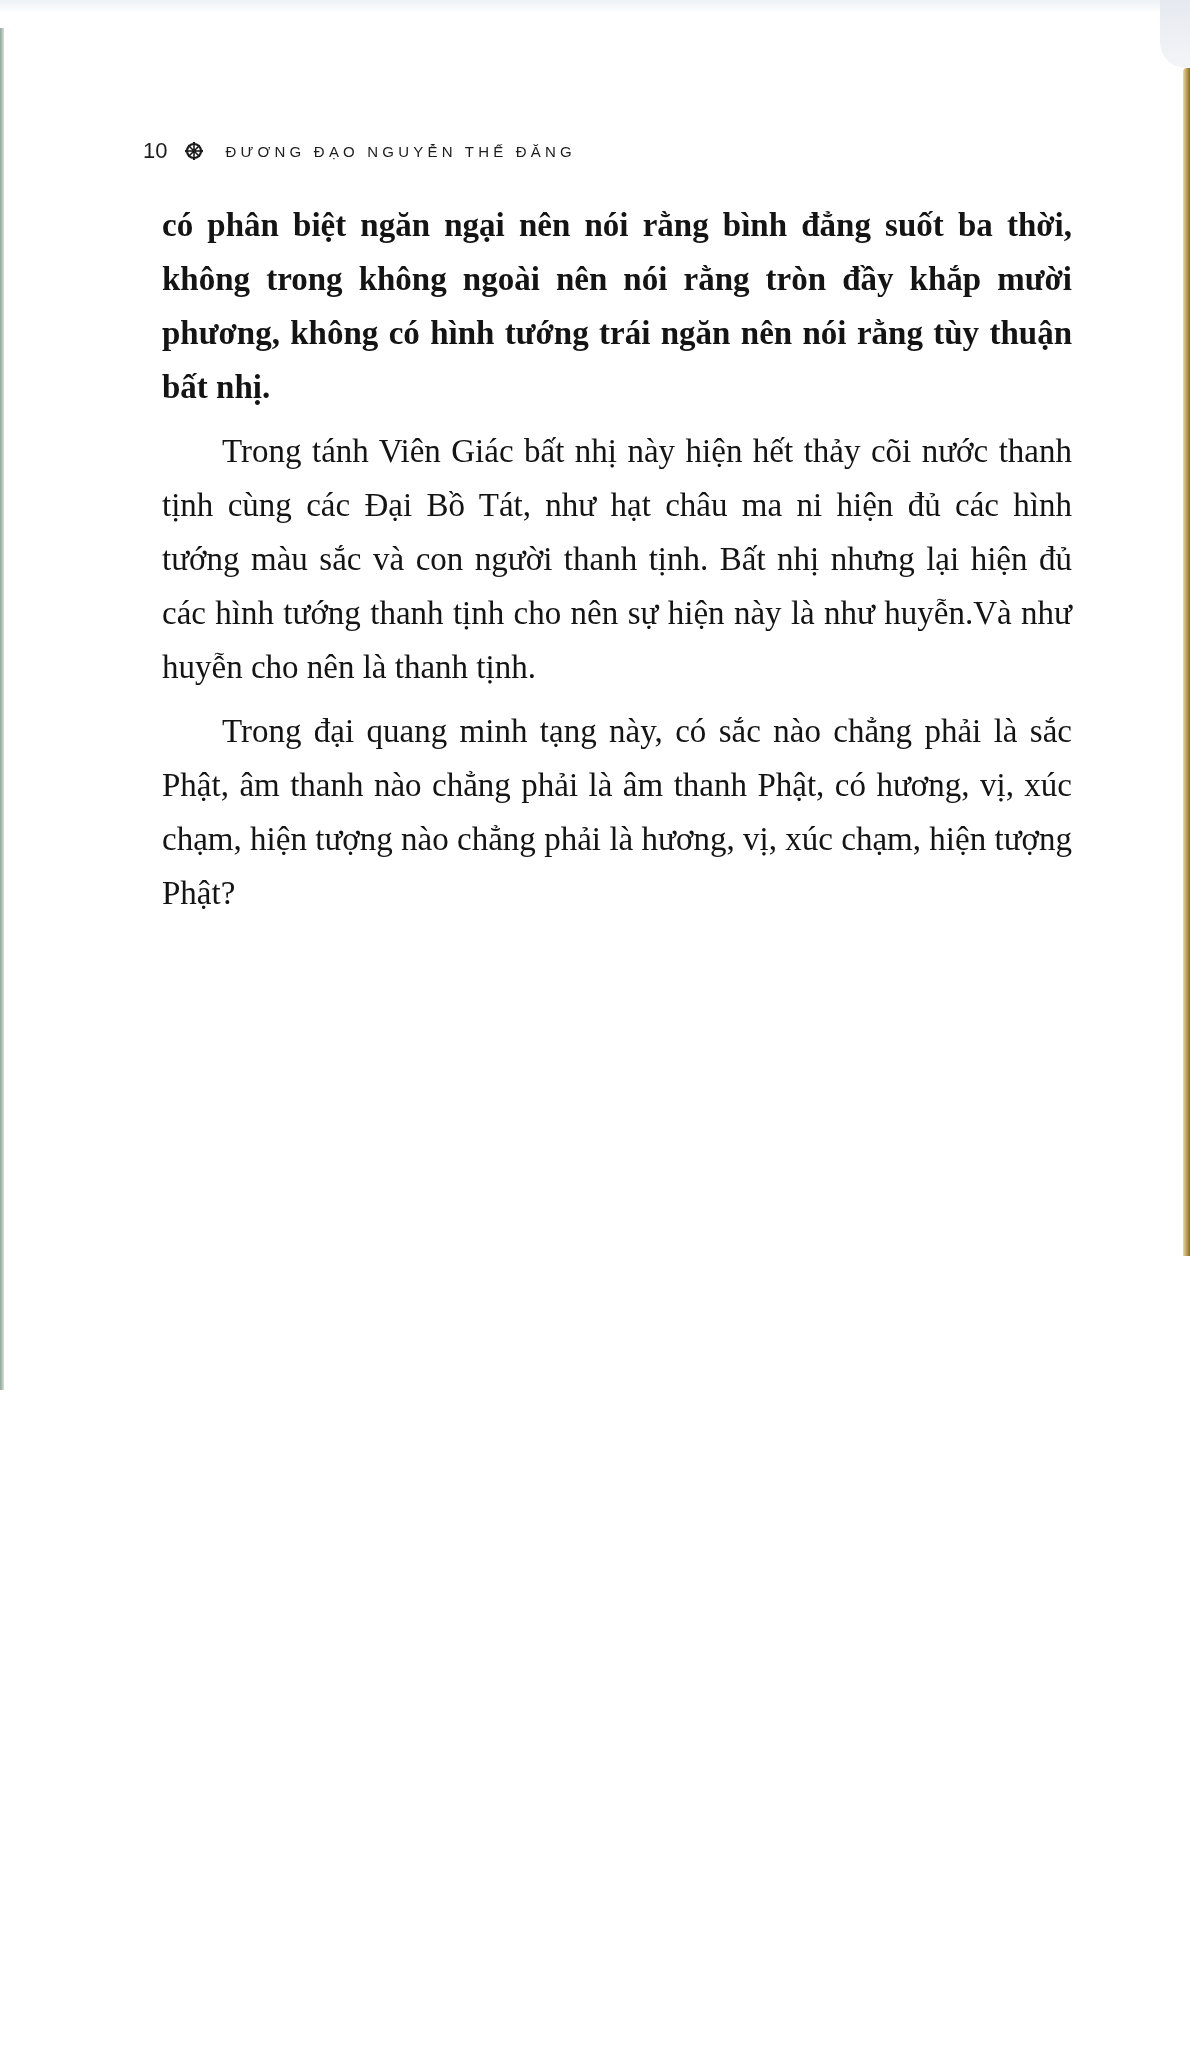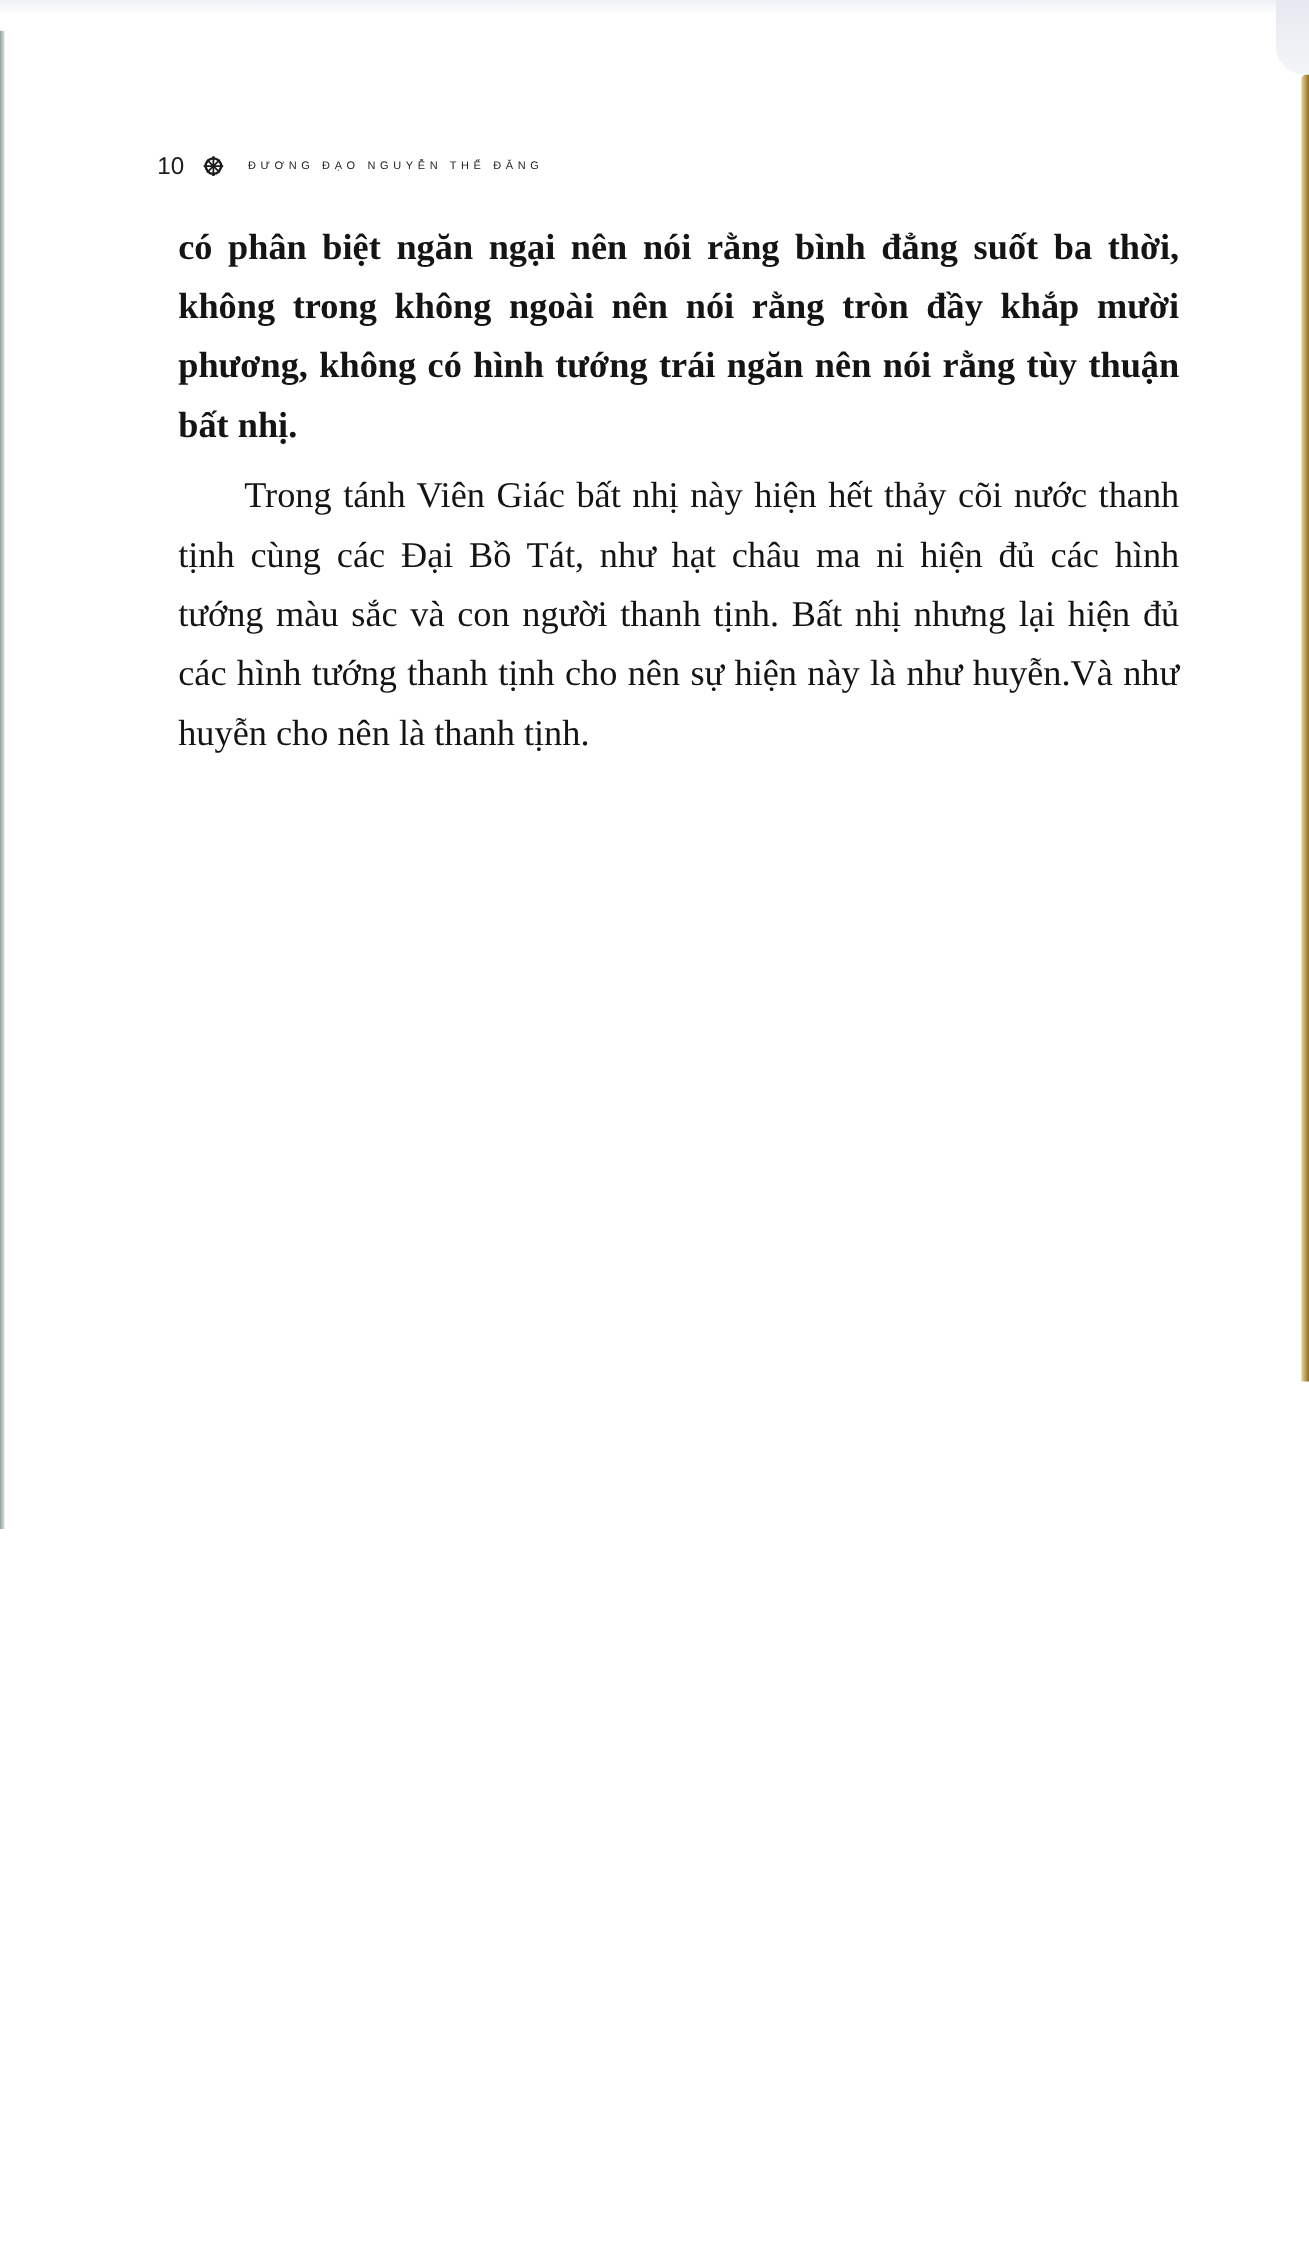--- a/index.html
+++ b/index.html
@@ -72,21 +72,21 @@
       letter-spacing: 0px;
       margin-right: 18px;
     }
     .dharma-icon {
       width: 18px;
       height: 18px;
       margin-right: 22px;
       display: inline-block;
     }
     .running-title {
-      font-size: 10px;
+      font-size: 15px;
       letter-spacing: 4.2px;
       font-weight: 400;
     }
     .body-text {
       position: absolute;
       left: 162px;
       top: 198px;
       width: 910px;
       font-size: 33px;
       line-height: 54px;
@@ -130,14 +130,15 @@
           <circle cx="17.1" cy="9" r="1.2"></circle>
         </g>
       </svg>
     </span>
     <span class="running-title">ĐƯƠNG ĐẠO NGUYỄN THẾ ĐĂNG</span>
   </div>
 
   <div class="body-text">
     <p class="continuation">có phân biệt ngăn ngại nên nói rằng bình đẳng suốt ba thời, không trong không ngoài nên nói rằng tròn đầy khắp mười phương, không có hình tướng trái ngăn nên nói rằng tùy thuận bất nhị.</p>
     <p>Trong tánh Viên Giác bất nhị này hiện hết thảy cõi nước thanh tịnh cùng các Đại Bồ Tát, như hạt châu ma ni hiện đủ các hình tướng màu sắc và con người thanh tịnh. Bất nhị nhưng lại hiện đủ các hình tướng thanh tịnh cho nên sự hiện này là như huyễn.Và như huyễn cho nên là thanh tịnh.</p>
+    <p>Trong đại quang minh tạng này, có sắc nào chẳng phải là sắc Phật, âm thanh nào chẳng phải là âm thanh Phật, có hương, vị, xúc chạm, hiện tượng nào chẳng phải là hương, vị, xúc chạm, hiện tượng Phật?</p>
   </div>
 </div>
 
 </body></html>

